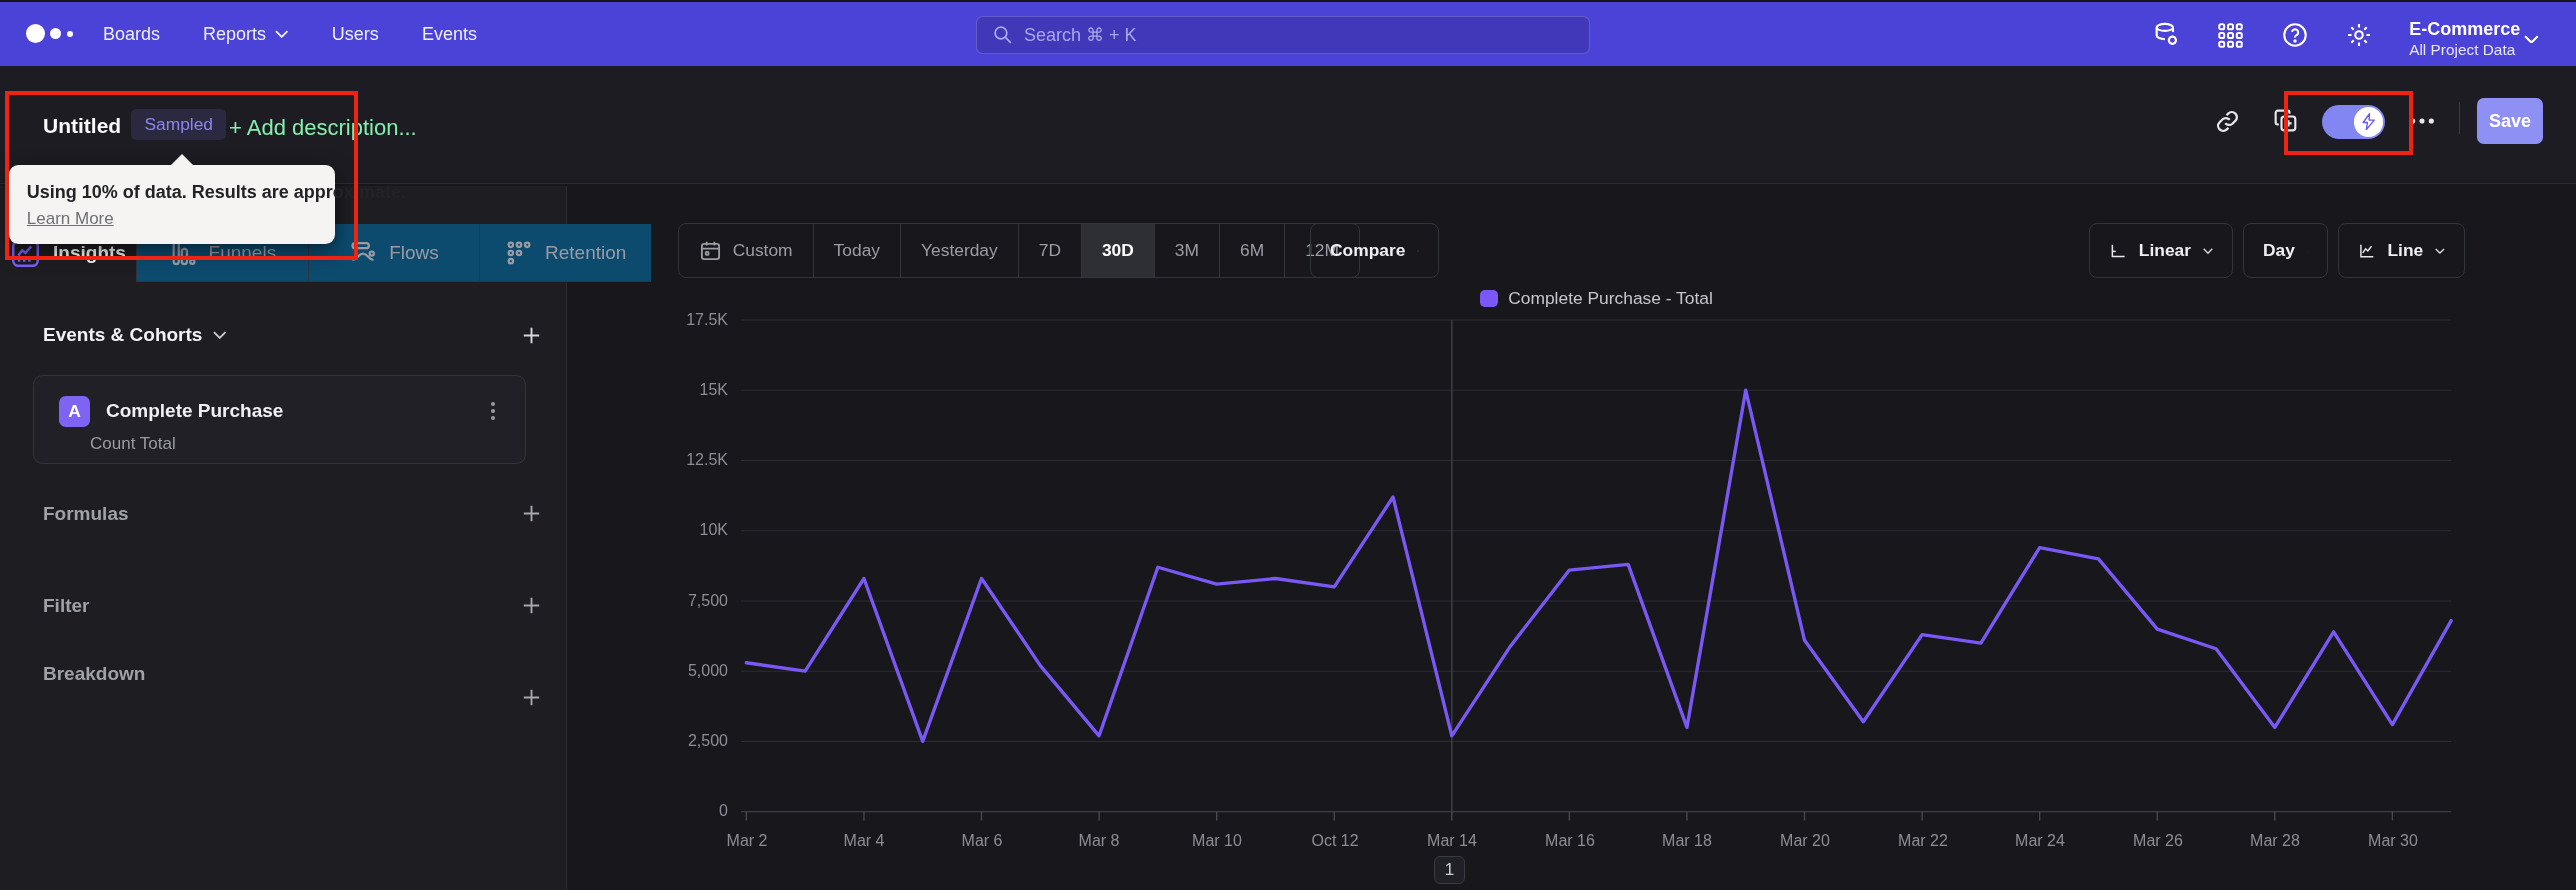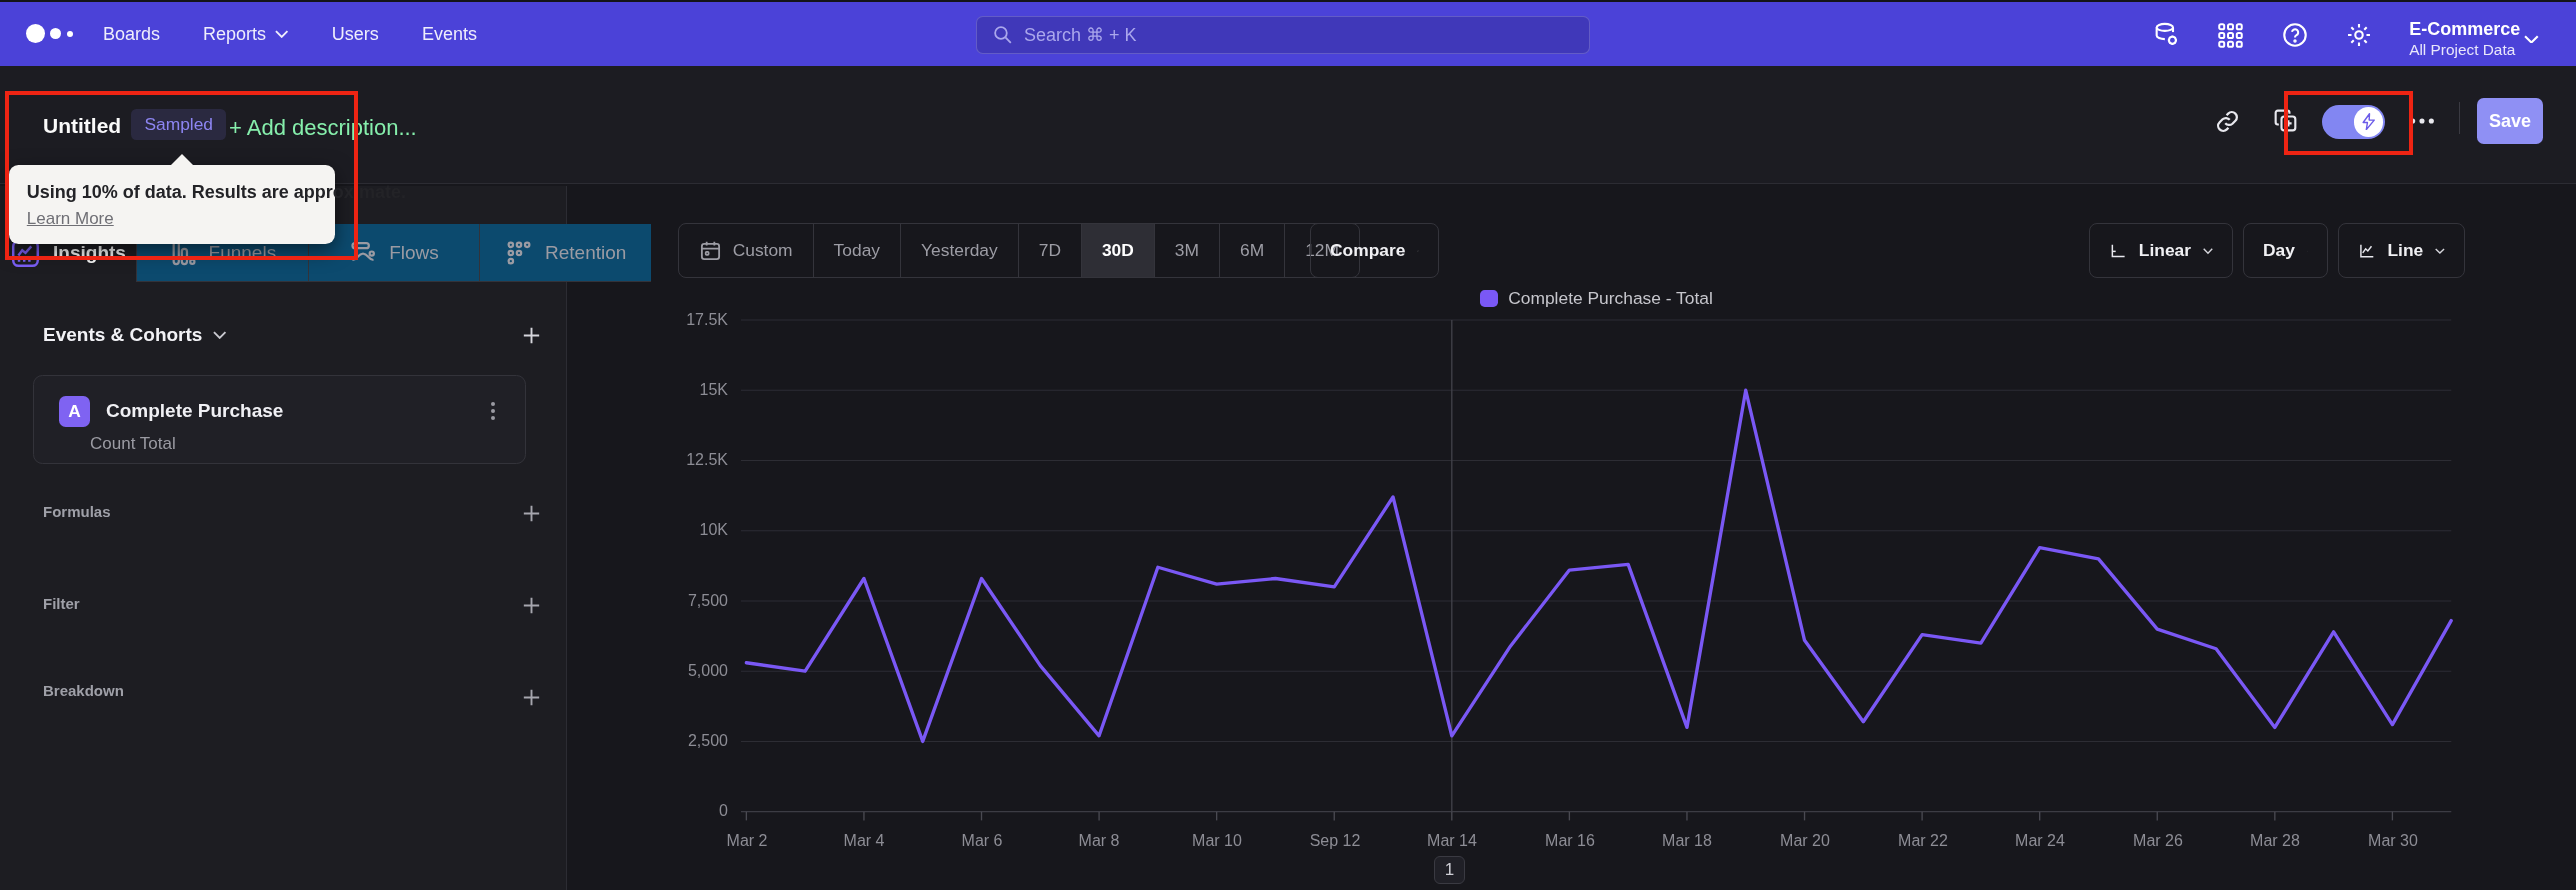--- a/index.html
+++ b/index.html
@@ -41,21 +41,21 @@
   
   .redbox { position:absolute; border:4px solid var(--annot,#ee2413); z-index:40; pointer-events:none; }
 
   
   .sidepanel { position:absolute; left:0; top:186px; width:567px; height:704px; background:#1d1d22; border-right:1.3px solid #2c2c33; }
   .tabstrip { position:absolute; left:0; top:38px; width:651px; height:58px; display:flex; }
   .tab { display:flex; align-items:center; justify-content:center; gap:12px; font-size:19px; color:#9b9ba3; cursor:pointer; }
   .tab.active { width:136px; color:#fafafa; font-weight:600; background:transparent; }
   .tab.inactive { flex:1; background:#0c4a6e; border-bottom:1.3px solid #33333a; border-left:1.3px solid #33333a; }
   .section-head { position:absolute; left:43px; font-size:19px; font-weight:700; color:#f2f2f6; display:flex; align-items:center; gap:10.7px; }
-  .section-label { position:absolute; left:43px; font-size:15px; font-weight:600; color:#9fa0a8; }
+  .section-label { position:absolute; left:43px; font-size:19px; font-weight:600; color:#9fa0a8; }
   .plus-btn { position:absolute; left:518px; width:27px; height:27px; display:flex; align-items:center; justify-content:center; cursor:pointer; color:#d6d6dc; }
   .event-card { position:absolute; left:33px; top:189px; width:493px; height:89px; border:1.3px solid #33333a; border-radius:9.4px; background:#202026; cursor:pointer; }
   .abadge { position:absolute; left:25px; top:20px; width:31px; height:31px; border-radius:6.7px; background:#7f63f2; color:#fff; font-size:17.4px; display:flex; align-items:center; justify-content:center; font-weight:600; }
   .ev-name { position:absolute; left:72px; top:24px; font-size:19px; font-weight:600; color:#f0f0f4; }
   .ev-metric { position:absolute; left:56px; top:58px; font-size:17px; color:#9b9ba3; }
   .kebab { position:absolute; right:20px; top:23px; color:#9a9aa2; cursor:pointer; }
 
   
   .seg-group { position:absolute; left:678px; top:223px; height:55px; border:1.3px solid #34343b; border-radius:8px; display:flex; overflow:hidden; }
   .seg { display:flex; align-items:center; gap:10.7px; padding:0 20px; font-size:17.4px; color:#9d9da5; border-left:1.3px solid #34343b; cursor:pointer; white-space:nowrap; }
@@ -266,21 +266,21 @@
     <svg class="icon" width="23" height="23" viewBox="0 0 24 24">
         <path d="M12 4v16M4 12h16" stroke="#a6a6ae" stroke-width="2" fill="none"></path>
       </svg>
   </div>
   <div class="section-label" style="top:409px">Filter</div>
   <div class="plus-btn" style="top:406px">
     <svg class="icon" width="23" height="23" viewBox="0 0 24 24">
         <path d="M12 4v16M4 12h16" stroke="#a6a6ae" stroke-width="2" fill="none"></path>
       </svg>
   </div>
-  <div class="section-label" style="top:496px">Breakdown</div>
+  <div class="section-label" style="top:477px">Breakdown</div>
   <div class="plus-btn" style="top:498px">
     <svg class="icon" width="23" height="23" viewBox="0 0 24 24">
         <path d="M12 4v16M4 12h16" stroke="#a6a6ae" stroke-width="2" fill="none"></path>
       </svg>
   </div>
 </div>
 
 <div class="seg-group">
   <div class="seg">
     <svg class="icon" width="23" height="23" viewBox="0 0 24 24" fill="none" stroke="#9d9da5" stroke-width="1.9">
@@ -388,21 +388,21 @@
     <div class="ylabel" style="left: 634px; top: 451px;">12.5K</div>
     <div class="ylabel" style="left: 634px; top: 381px;">15K</div>
     <div class="ylabel" style="left: 634px; top: 311px;">17.5K</div>
   </div>
 <div id="xlabels">
     <div class="xlabel" style="left: 747px;">Mar 2</div>
     <div class="xlabel" style="left: 864px;">Mar 4</div>
     <div class="xlabel" style="left: 982px;">Mar 6</div>
     <div class="xlabel" style="left: 1099px;">Mar 8</div>
     <div class="xlabel" style="left: 1217px;">Mar 10</div>
-    <div class="xlabel" style="left: 1335px;">Sep 12</div>
+    <div class="xlabel" style="left: 1335px;">Oct 12</div>
     <div class="xlabel" style="left: 1452px;">Mar 14</div>
     <div class="xlabel" style="left: 1570px;">Mar 16</div>
     <div class="xlabel" style="left: 1687px;">Mar 18</div>
     <div class="xlabel" style="left: 1805px;">Mar 20</div>
     <div class="xlabel" style="left: 1923px;">Mar 22</div>
     <div class="xlabel" style="left: 2040px;">Mar 24</div>
     <div class="xlabel" style="left: 2158px;">Mar 26</div>
     <div class="xlabel" style="left: 2275px;">Mar 28</div>
     <div class="xlabel" style="left: 2393px;">Mar 30</div>
   </div>

